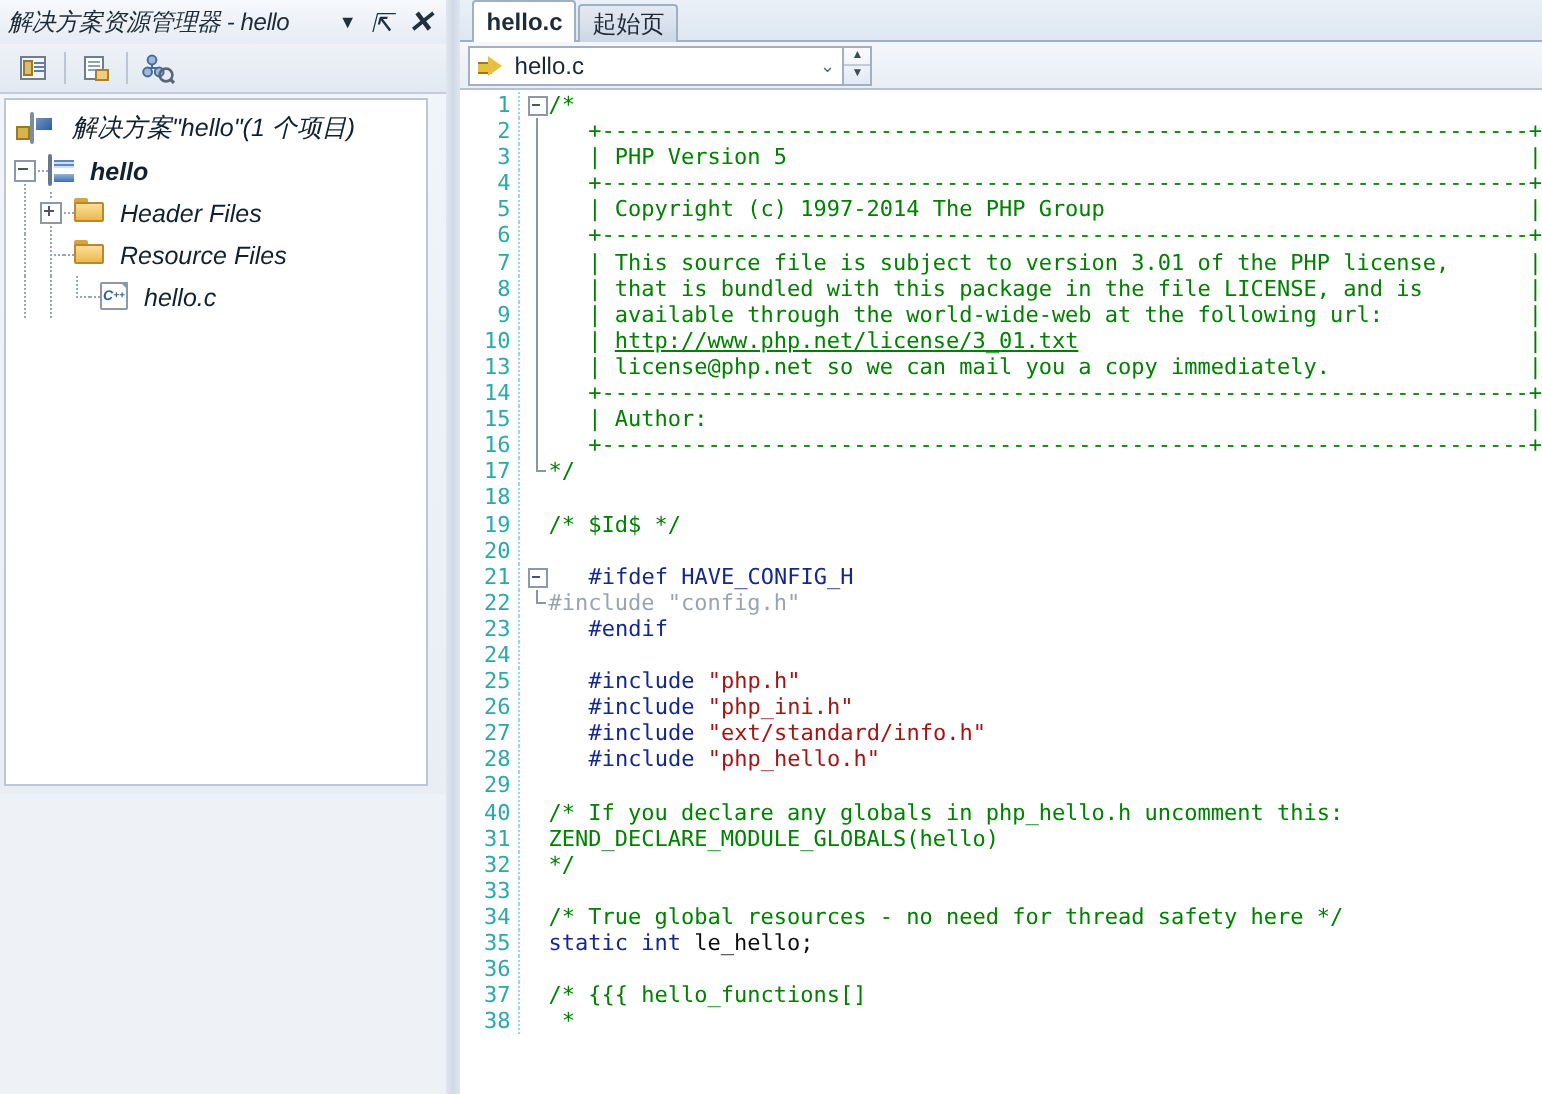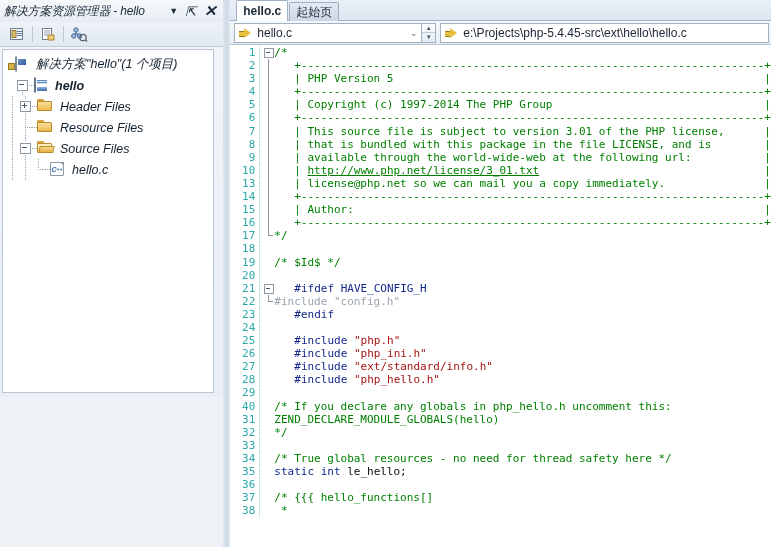--- a/index.html
+++ b/index.html
@@ -537,21 +537,21 @@
     <div class="se-tree-wrap">
       <div class="tree">
 
         <div class="trow" style="padding-left:12px;">
           <span class="ticon">
             <span class="ic-sln"></span>
           </span>
           <span class="tlabel">解决方案"hello"(1 个项目)</span>
         </div>
 
-        <div class="trow" style="padding-left:13px;">
+        <div class="trow" style="padding-left:3px;">
           <span class="twist-wrap nostem">
             <span class="twist box"></span>
           </span>
           <span class="dash"></span>
           <span class="ticon">
             <span class="ic-proj"></span>
           </span>
           <span class="tlabel bold">hello</span>
         </div>
 
@@ -572,31 +572,20 @@
         <div class="trow" style="padding-left:3px;">
           <span class="guide vert"></span>
           <span class="guide tee"></span>
           <span class="dash"></span>
           <span class="ticon" style="width:19px;">
             <span class="ic-folder"><span class="tab"></span><span class="body"></span></span>
           </span>
           <span class="tlabel">Resource Files</span>
         </div>
 
-        <div class="trow" style="padding-left:3px;">
-          <span class="guide vert"></span>
-          <span class="twist-wrap">
-            <span class="twist box"></span>
-          </span>
-          <span class="dash"></span>
-          <span class="ticon" style="width:19px;">
-            <span class="ic-folder open"><span class="tab"></span><span class="body"></span><span class="front"></span></span>
-          </span>
-          <span class="tlabel">Source Files</span>
-        </div>
 
         <div class="trow" style="padding-left:3px;">
           <span class="guide vert"></span>
           <span class="guide vert"></span>
           <span class="guide elbow"></span>
           <span class="dash"></span>
           <span class="ticon" style="width:18px;">
             <span class="ic-cpp">C<span style="font-size:5px;">++</span><span class="corner"></span></span>
           </span>
           <span class="tlabel">hello.c</span>
@@ -621,24 +610,20 @@
 
     <div class="navbar">
       <div class="combo c1">
         <span class="arrow-ic"></span>
         <span class="txt">hello.c</span>
         <span class="chev">⌄</span>
       </div>
       <div class="spinner" style="margin-left:-4px;">
         <div>▲</div>
         <div>▼</div>
-      </div>
-      <div class="combo c2">
-        <span class="arrow-ic"></span>
-        <span class="txt">e:\Projects\php-5.4.45-src\ext\hello\hello.c</span>
       </div>
     </div>
 
     <div class="codearea">
       <div class="code-scroll" id="code-scroll">
           <div class="cline"><span class="lnum">1</span><span class="gutter-dot"></span><span class="fold minus"></span><span class="ctext"><span class="cmt">/*</span></span></div>
           <div class="cline"><span class="lnum">2</span><span class="gutter-dot"></span><span class="fold vbar"></span><span class="ctext"><span class="cmt">   +----------------------------------------------------------------------+</span></span></div>
           <div class="cline"><span class="lnum">3</span><span class="gutter-dot"></span><span class="fold vbar"></span><span class="ctext"><span class="cmt">   | PHP Version 5                                                        |</span></span></div>
           <div class="cline"><span class="lnum">4</span><span class="gutter-dot"></span><span class="fold vbar"></span><span class="ctext"><span class="cmt">   +----------------------------------------------------------------------+</span></span></div>
           <div class="cline"><span class="lnum">5</span><span class="gutter-dot"></span><span class="fold vbar"></span><span class="ctext"><span class="cmt">   | Copyright (c) 1997-2014 The PHP Group                                |</span></span></div>

